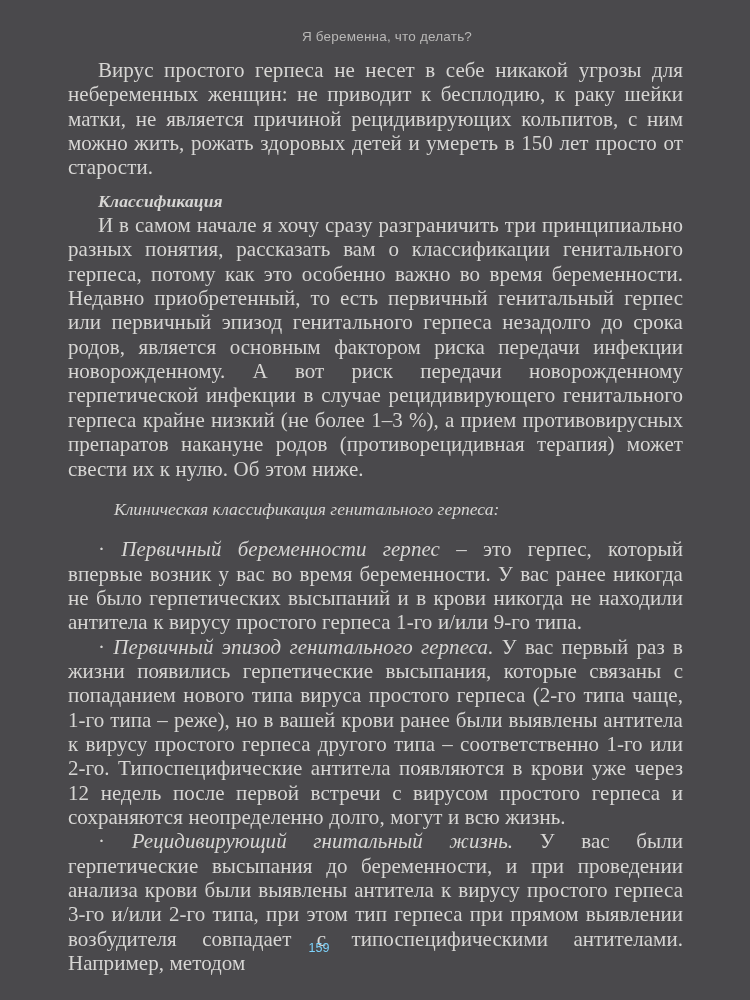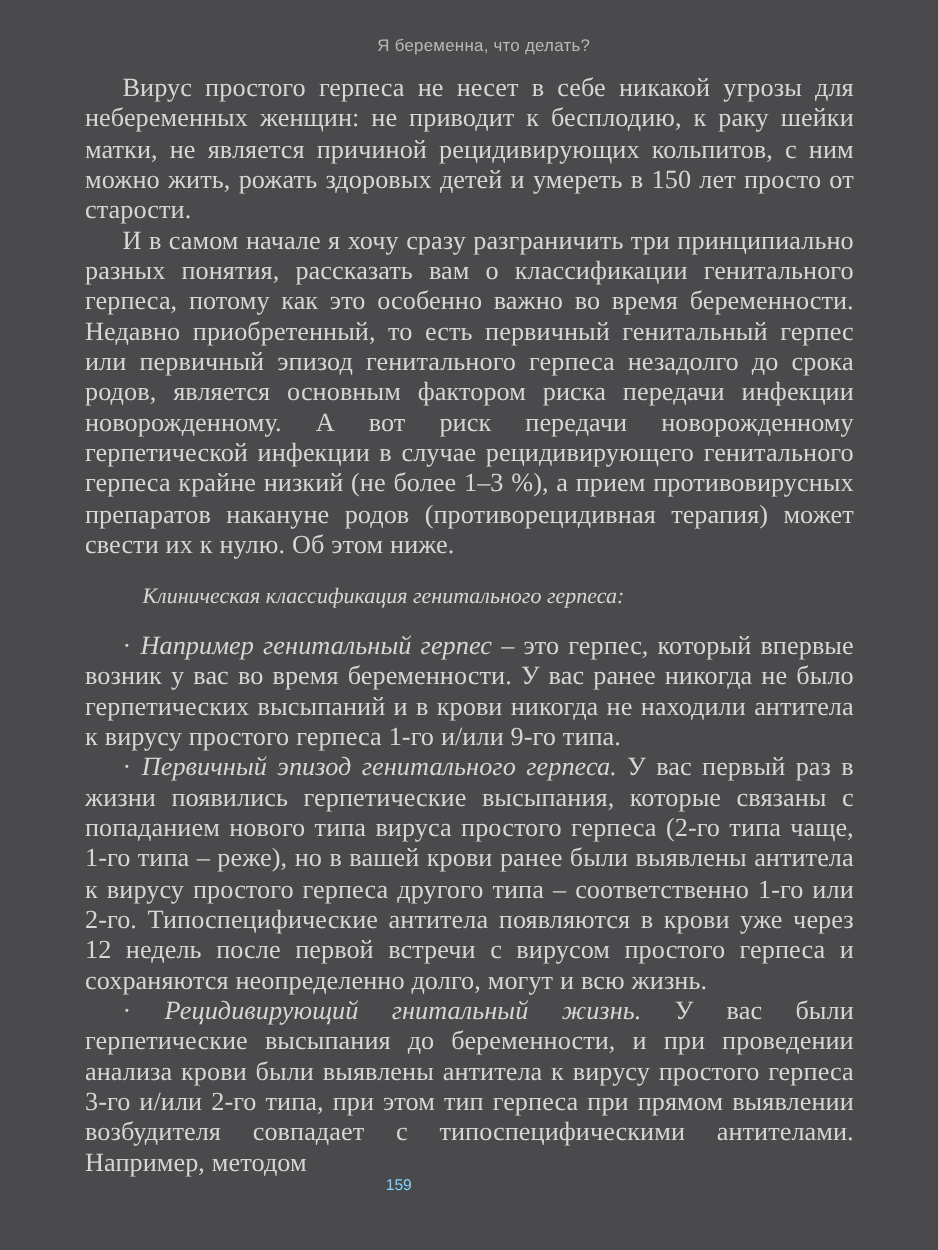--- a/index.html
+++ b/index.html
@@ -87,26 +87,27 @@
 <body>
 
 <div class="page">
 
   <div class="running-head">Я беременна, что делать?</div>
 
   <div class="body-col">
 
     <p class="tx">Вирус простого герпеса не несет в себе никакой угрозы для небеременных женщин: не приводит к бесплодию, к раку шейки матки, не является причиной рецидивирующих кольпитов, с ним можно жить, рожать здоровых детей и умереть в 150 лет просто от старости.</p>
 
+    <h2 class="sec">Классификация</h2>
 
     <p class="tx">И в самом начале я хочу сразу разграничить три принципиально разных понятия, рассказать вам о классификации генитального герпеса, потому как это особенно важно во время беременности. Недавно приобретенный, то есть первичный генитальный герпес или первичный эпизод генитального герпеса незадолго до срока родов, является основным фактором риска передачи инфекции новорожденному. А вот риск передачи новорожденному герпетической инфекции в случае рецидивирующего генитального герпеса крайне низкий (не более 1–3 %), а прием противовирусных препаратов накануне родов (противорецидивная терапия) может свести их к нулю. Об этом ниже.</p>
 
     <p class="it">Клиническая классификация генитального герпеса:</p>
 
-    <p class="tx"><span class="bullet">·</span> <span class="lead">Например генитальный герпес</span><span> – это герпес, который впервые возник у вас во время беременности. У вас ранее никогда не было герпетических высыпаний и в крови никогда не находили антитела к вирусу простого герпеса 1-го и/или 9-го типа.</span></p>
+    <p class="tx"><span class="bullet">·</span> <span class="lead">Первичный беременности герпес</span><span> – это герпес, который впервые возник у вас во время беременности. У вас ранее никогда не было герпетических высыпаний и в крови никогда не находили антитела к вирусу простого герпеса 1-го и/или 9-го типа.</span></p>
 
     <p class="tx"><span class="bullet">·</span> <span class="lead">Первичный эпизод генитального герпеса.</span><span> У вас первый раз в жизни появились герпетические высыпания, которые связаны с попаданием нового типа вируса простого герпеса (2-го типа чаще, 1-го типа – реже), но в вашей крови ранее были выявлены антитела к вирусу простого герпеса другого типа – соответственно 1-го или 2-го. Типоспецифические антитела появляются в крови уже через 12 недель после первой встречи с вирусом простого герпеса и сохраняются неопределенно долго, могут и всю жизнь.</span></p>
 
     <p class="tx"><span class="bullet">·</span> <span class="lead">Рецидивирующий гнитальный жизнь.</span><span> У вас были герпетические высыпания до беременности, и при проведении анализа крови были выявлены антитела к вирусу простого герпеса 3-го и/или 2-го типа, при этом тип герпеса при прямом выявлении возбудителя совпадает с типоспецифическими антителами. Например, методом</span></p>
 
   </div>
 
   <div class="folio">159</div>
 
 </div>

